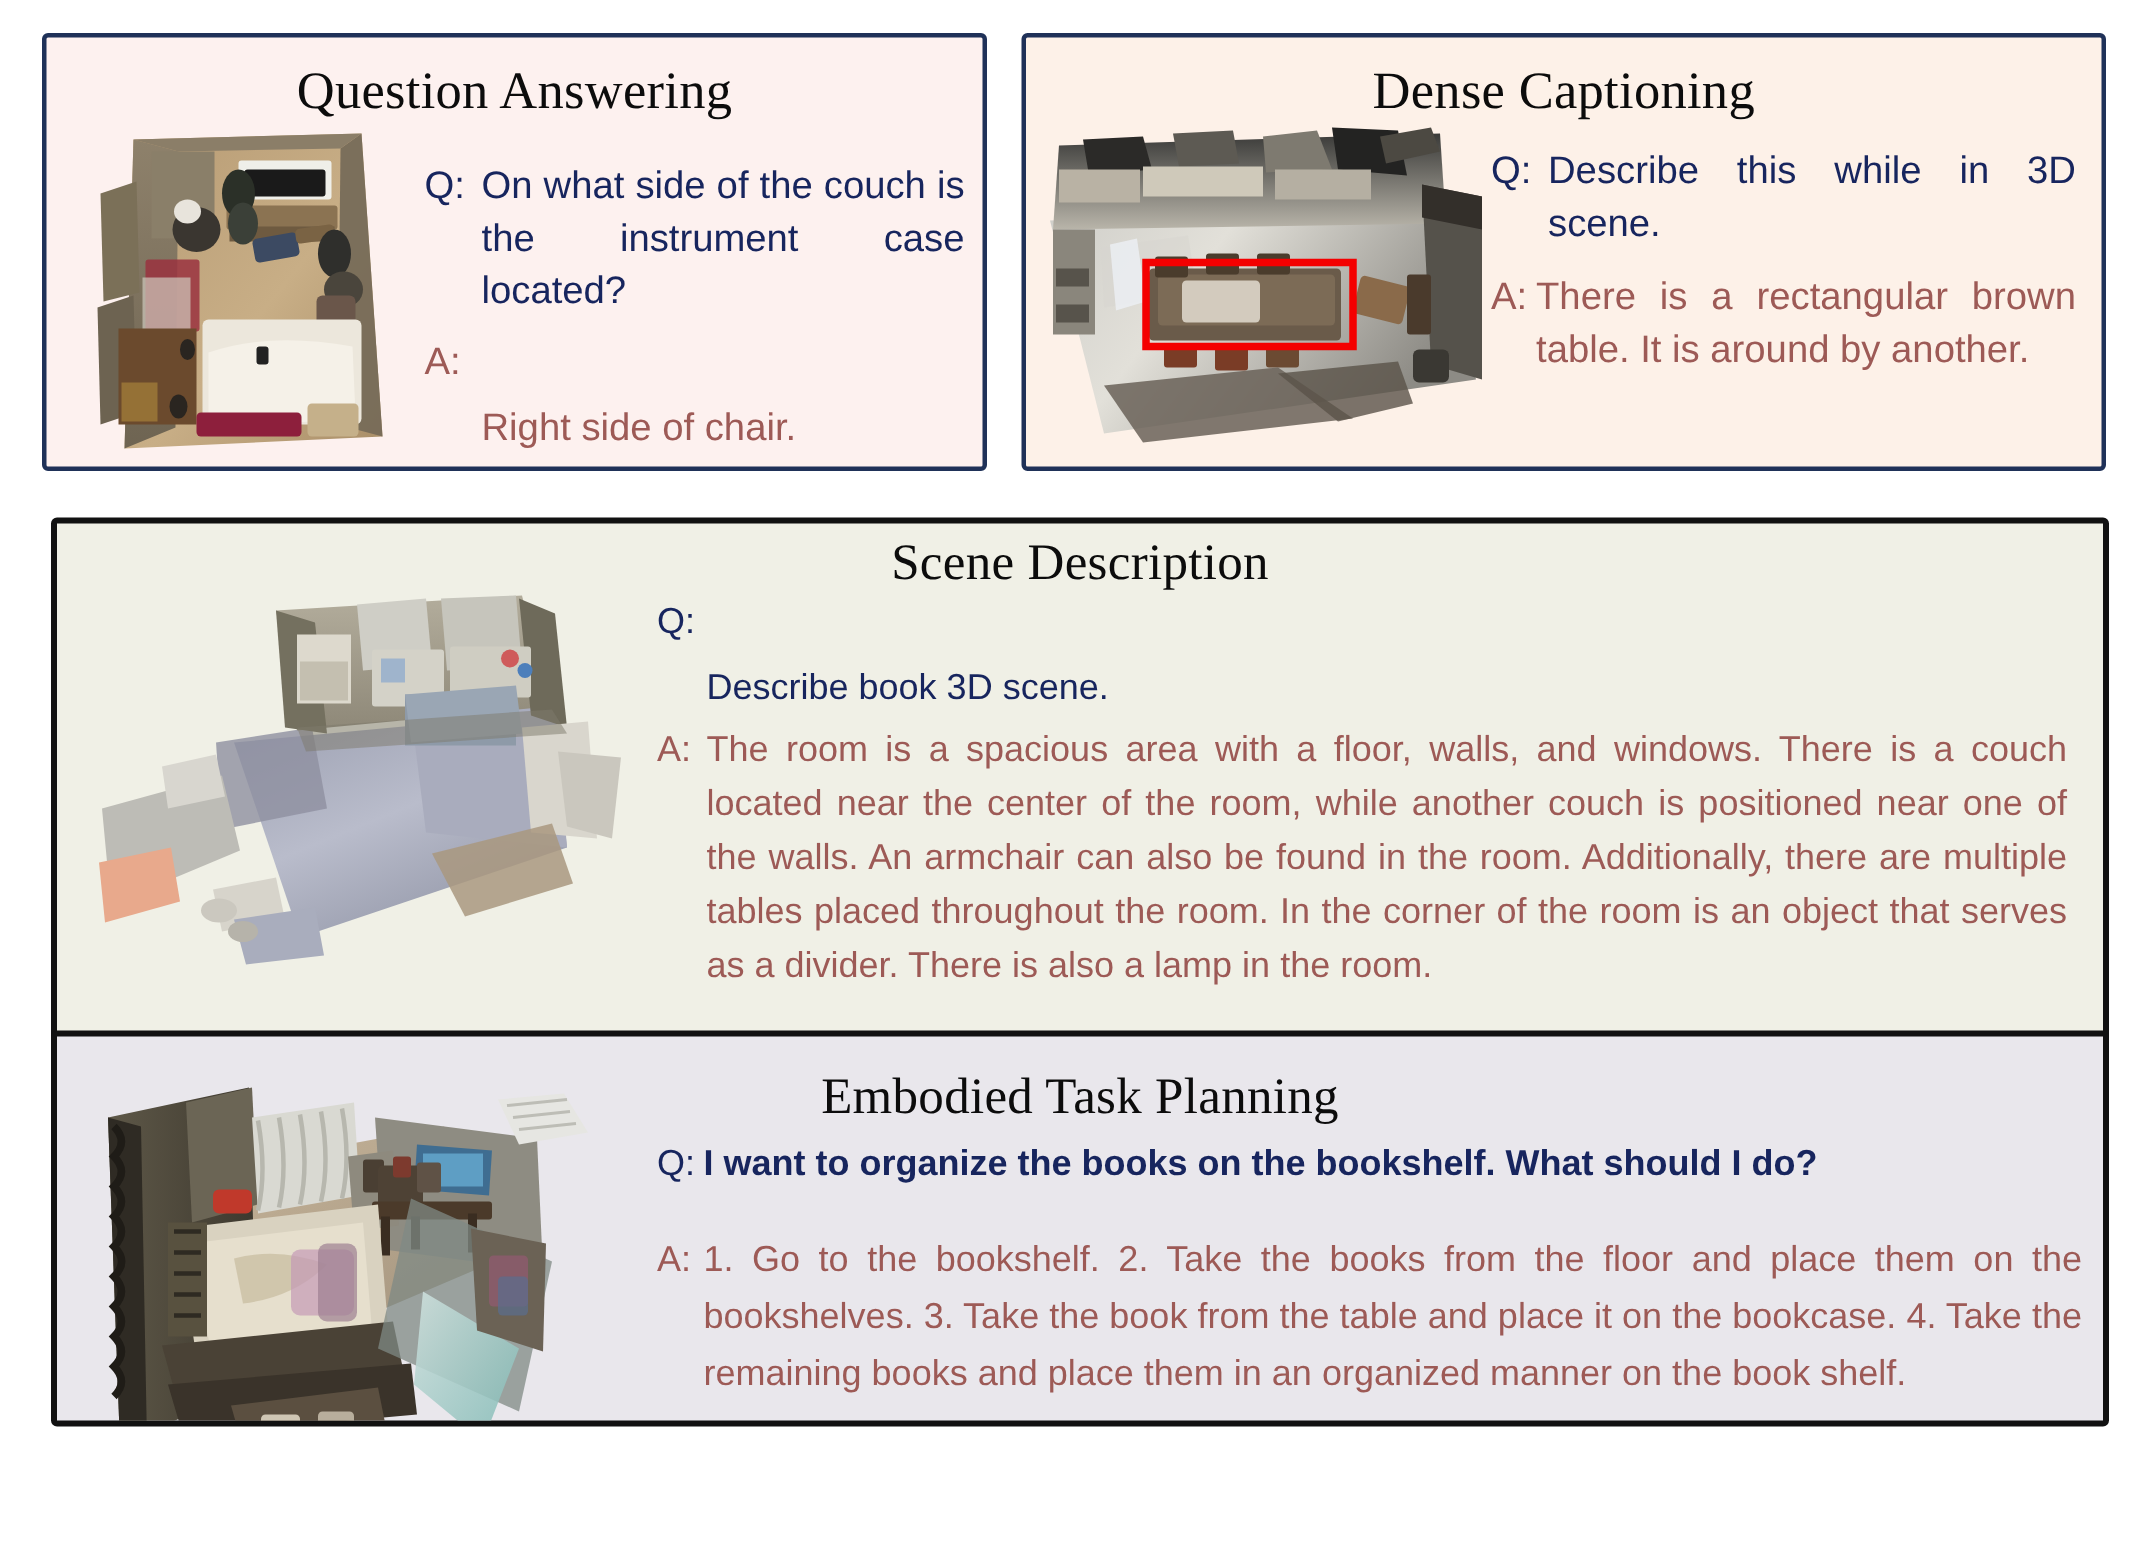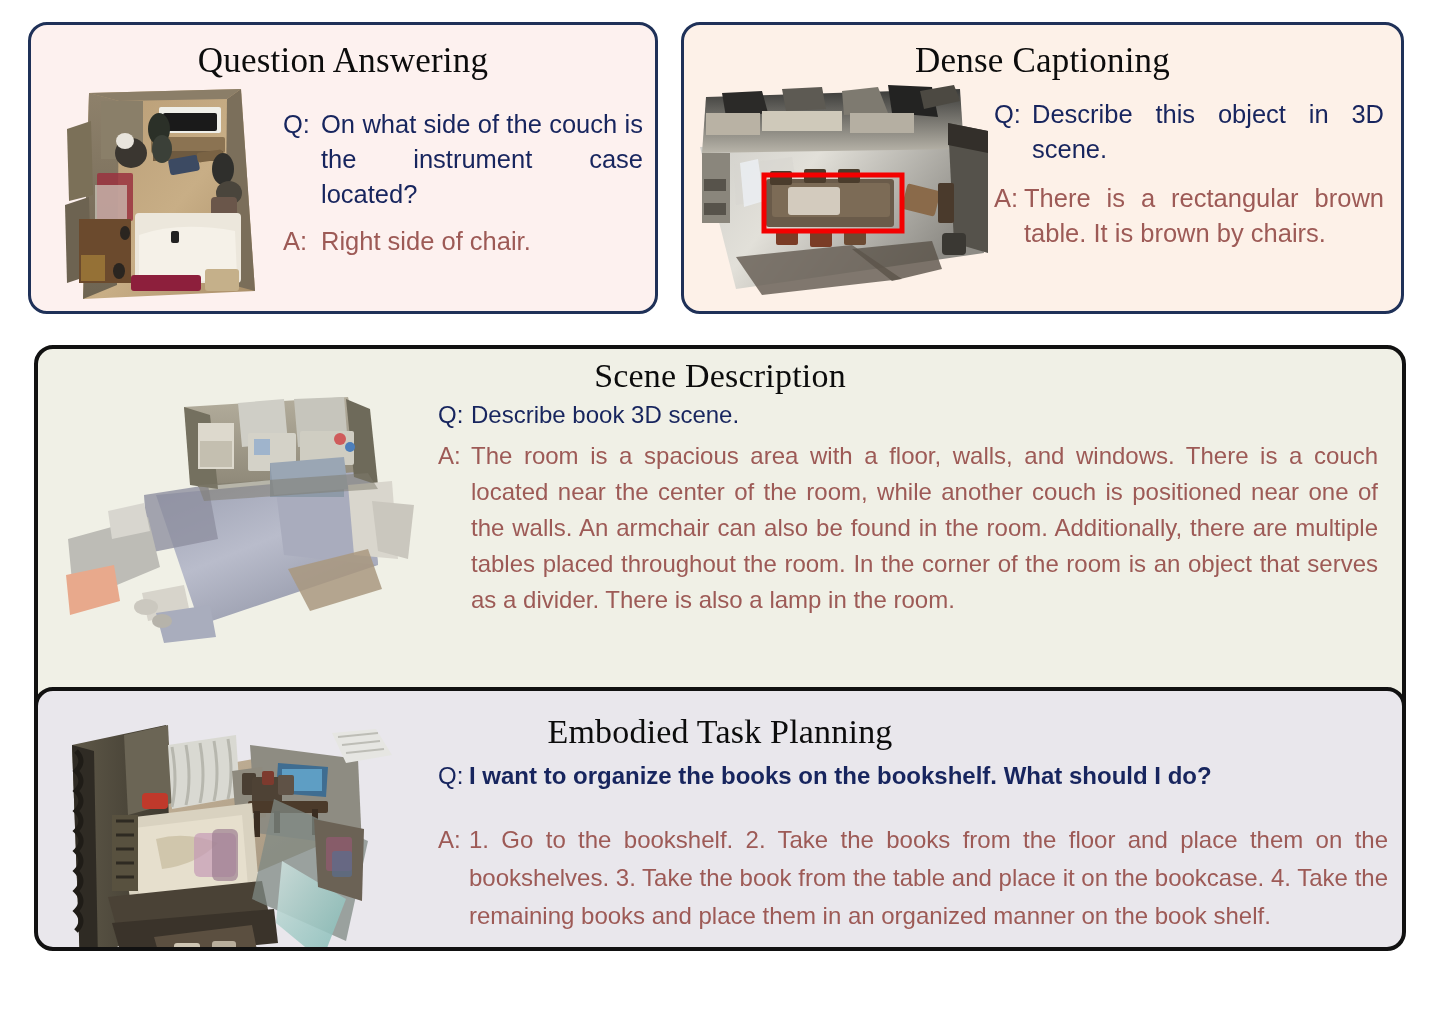--- a/index.html
+++ b/index.html
@@ -11,21 +11,21 @@
     width: 1434px;
     height: 1030px;
     position: relative;
     font-family: "Liberation Sans", sans-serif;
     overflow: hidden;
   }
 
   .panel {
     position: absolute;
     box-sizing: border-box;
-    border-radius: 19px;
+    border-radius: 4px;
     overflow: hidden;
   }
 
   
   .panel-qa {
     left: 28px;  top: 22px;   width: 630px;  height: 292px;
     background: #fdf1ef;
     border: 3px solid #1f3158;
   }
   .panel-dc {
@@ -129,21 +129,21 @@
 
   .panel-sd .qarow { font-size: 24px; line-height: 36px; }
   .panel-sd .q-row { margin-bottom: 5px; }
   .panel-sd .tag { width: 33px; }
 
   .panel-ep .qarow { font-size: 24px; line-height: 38px; }
   .panel-ep .q-row { margin-bottom: 26px; }
   .panel-ep .tag { width: 31px; }
   .panel-ep .q-row .body { text-align: left; font-weight: bold; }
 
-  .nojust { text-align: left; }
+  .nojust { text-align: left; margin-top: 44px; }
 </style>
 </head>
 <body>
 
 <div class="panel panel-qa">
   <div class="title">Question Answering</div>
 
   <div class="scene scene-qa">
     <svg class="pc" viewBox="0 0 208 222" preserveAspectRatio="none">
       <defs>
@@ -251,25 +251,25 @@
       <polygon points="44,174 160,162 210,196 70,212" fill="#6a6258" opacity="0.85"></polygon>
       <polygon points="160,166 240,158 250,186 200,198" fill="#5a5248" opacity="0.8"></polygon>
 
       <rect class="bb" x="72" y="92" width="138" height="56" fill="none" stroke="#f40000" stroke-width="5"></rect>
     </svg>
   </div>
 
   <div class="dc-text">
     <div class="qarow q-row q-color">
       <span class="tag">Q:</span>
-      <span class="body">Describe this object in 3D scene.</span>
+      <span class="body">Describe this while in 3D scene.</span>
     </div>
     <div class="qarow a-row a-color">
       <span class="tag">A:</span>
-      <span class="body">There is a rectangular brown table. It is brown by chairs.</span>
+      <span class="body">There is a rectangular brown table. It is around by another.</span>
     </div>
   </div>
 </div>
 
 <div class="panel panel-sd">
   <div class="title">Scene Description</div>
 
   <div class="scene scene-sd">
     <svg class="pc" viewBox="0 0 400 258" preserveAspectRatio="none">
       <defs>

